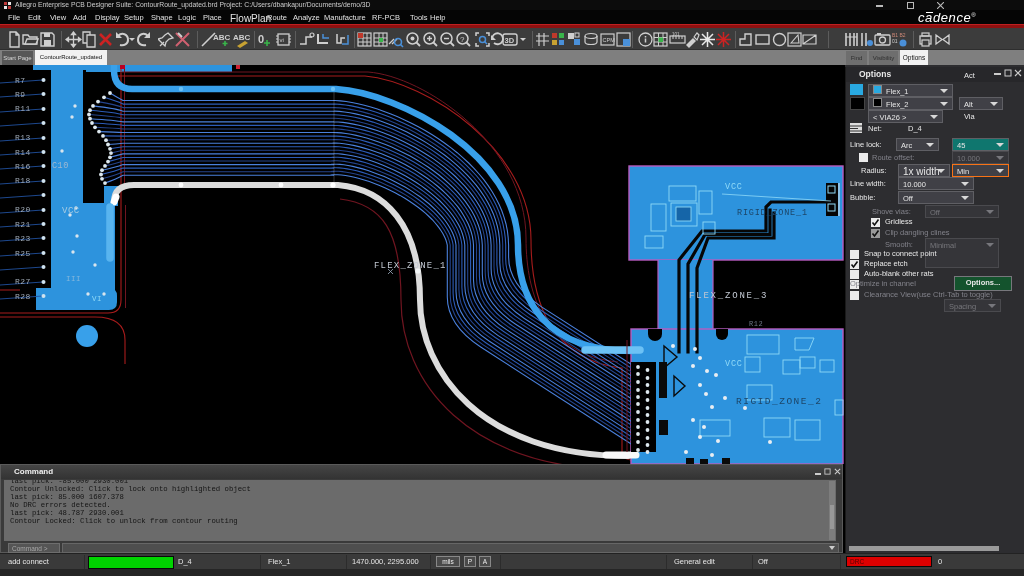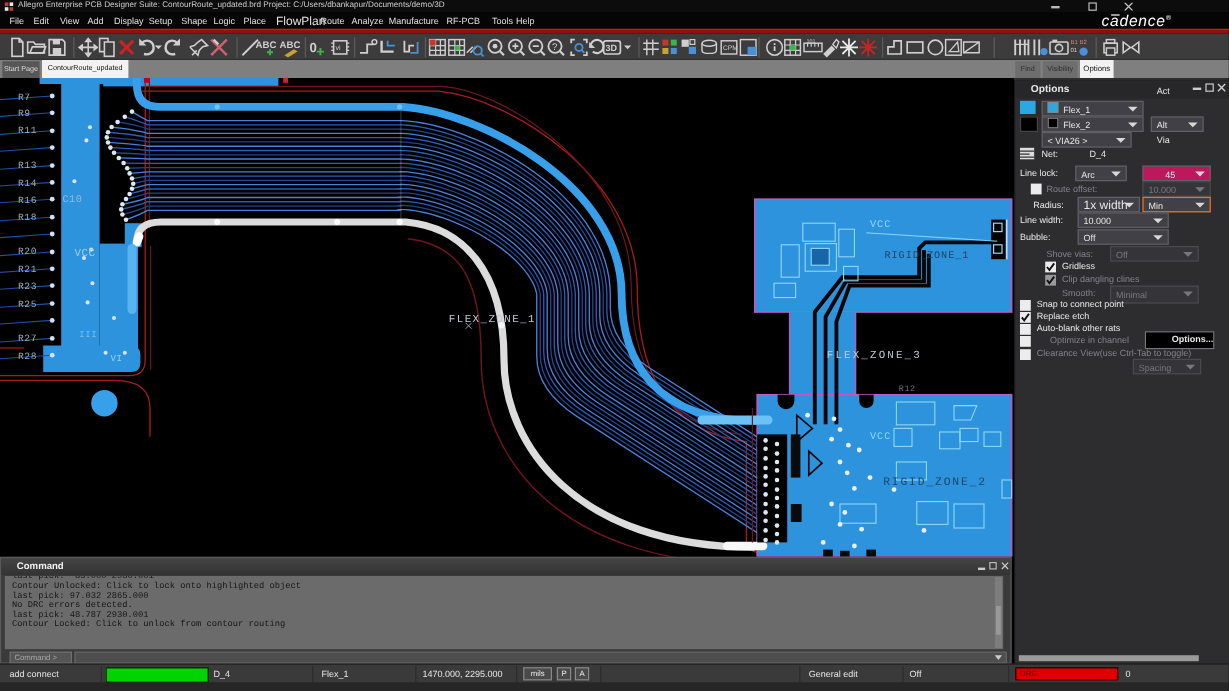--- a/index.html
+++ b/index.html
@@ -511,21 +511,21 @@
     <div style="position:absolute;left:22px;top:43px;width:75px;height:13px;background:#404046;border:1px solid #5f5f64;color:#e6e6e6;font-size:7.5px;line-height:13px;padding-left:4px;box-sizing:border-box;white-space:nowrap">&lt; VIA26 &gt;<span style="position:absolute;right:4px;top:4px;width:0;height:0;border:4px solid transparent;border-top:4px solid #d8d8d8"></span></div>
     <div style="position:absolute;left:118px;top:45px;color:#e8e8e8;font-size:7.5px;white-space:nowrap">Via</div>
     <svg style="position:absolute;left:4px;top:56px" width="12" height="10" viewBox="0 0 12 10">
       <rect width="12" height="10" fill="#ddd"></rect>
       <path d="M0,3 h12 M0,5.5 h8 M0,8 h12" stroke="#333"></path>
     </svg>
     <div style="position:absolute;left:22px;top:57px;color:#e8e8e8;font-size:7.5px;white-space:nowrap">Net:</div>
     <div style="position:absolute;left:62px;top:57px;color:#e8e8e8;font-size:7.5px;white-space:nowrap">D_4</div>
     <div style="position:absolute;left:4px;top:73px;color:#e8e8e8;font-size:7.5px;white-space:nowrap">Line lock:</div>
     <div style="position:absolute;left:50px;top:71px;width:43px;height:13px;background:#404046;border:1px solid #5f5f64;color:#e6e6e6;font-size:7.5px;line-height:13px;padding-left:4px;box-sizing:border-box;white-space:nowrap">Arc<span style="position:absolute;right:4px;top:4px;width:0;height:0;border:4px solid transparent;border-top:4px solid #d8d8d8"></span></div>
-    <div style="position:absolute;left:106px;top:71px;width:57px;height:13px;background:#be185d;border:1px solid #5f5f64;color:#e6e6e6;font-size:7.5px;line-height:13px;padding-left:18px;box-sizing:border-box;white-space:nowrap">45<span style="position:absolute;right:4px;top:4px;width:0;height:0;border:4px solid transparent;border-top:4px solid #d8d8d8"></span></div>
+    <div style="position:absolute;left:106px;top:71px;width:57px;height:13px;background:#0f766e;border:1px solid #5f5f64;color:#e6e6e6;font-size:7.5px;line-height:13px;padding-left:4px;box-sizing:border-box;white-space:nowrap">45<span style="position:absolute;right:4px;top:4px;width:0;height:0;border:4px solid transparent;border-top:4px solid #d8d8d8"></span></div>
     <div style="position:absolute;left:13px;top:86px;width:9px;height:9px;background:#ececec"></div>
     <div style="position:absolute;left:26px;top:86px;color:#82828a;font-size:7.5px;white-space:nowrap">Route offset:</div>
     <div style="position:absolute;left:106px;top:84px;width:57px;height:13px;background:#353539;border:1px solid #4a4a4e;color:#77777c;font-size:7.5px;line-height:13px;padding-left:4px;box-sizing:border-box;white-space:nowrap">10.000<span style="position:absolute;right:4px;top:4px;width:0;height:0;border:4px solid transparent;border-top:4px solid #77777c"></span></div>
     <div style="position:absolute;left:15px;top:99px;color:#e8e8e8;font-size:7.5px;white-space:nowrap">Radius:</div>
     <div style="position:absolute;left:52px;top:97px;width:52px;height:13px;background:#404046;border:1px solid #5f5f64;color:#e6e6e6;font-size:10px;line-height:13px;padding-left:4px;box-sizing:border-box;white-space:nowrap">1x width<span style="position:absolute;right:4px;top:4px;width:0;height:0;border:4px solid transparent;border-top:4px solid #d8d8d8"></span></div>
     <div style="position:absolute;left:106px;top:97px;width:57px;height:13px;background:#404046;border:1px solid #f97316;color:#e6e6e6;font-size:7.5px;line-height:13px;padding-left:4px;box-sizing:border-box;white-space:nowrap">Min<span style="position:absolute;right:4px;top:4px;width:0;height:0;border:4px solid transparent;border-top:4px solid #d8d8d8"></span></div>
     <div style="position:absolute;left:4px;top:112px;color:#e8e8e8;font-size:7.5px;white-space:nowrap">Line width:</div>
     <div style="position:absolute;left:52px;top:110px;width:76px;height:13px;background:#404046;border:1px solid #5f5f64;color:#e6e6e6;font-size:7.5px;line-height:13px;padding-left:4px;box-sizing:border-box;white-space:nowrap">10.000<span style="position:absolute;right:4px;top:4px;width:0;height:0;border:4px solid transparent;border-top:4px solid #d8d8d8"></span></div>
     <div style="position:absolute;left:4px;top:126px;color:#e8e8e8;font-size:7.5px;white-space:nowrap">Bubble:</div>
     <div style="position:absolute;left:52px;top:124px;width:76px;height:13px;background:#404046;border:1px solid #5f5f64;color:#e6e6e6;font-size:7.5px;line-height:13px;padding-left:4px;box-sizing:border-box;white-space:nowrap">Off<span style="position:absolute;right:4px;top:4px;width:0;height:0;border:4px solid transparent;border-top:4px solid #d8d8d8"></span></div>
@@ -537,53 +537,53 @@
       </svg>
     </div>
     <div style="position:absolute;left:39px;top:150px;color:#e8e8e8;font-size:7.5px;white-space:nowrap">Gridless</div>
     <div style="position:absolute;left:25px;top:162px;width:9px;height:9px;background:#9a9a9a">
       <svg style="display:block" width="9" height="9" viewBox="0 0 9 9">
         <path d="M1.5,4.5 l2,2.5 L7.5,1.5" stroke="#111" stroke-width="1.6" fill="none"></path>
       </svg>
     </div>
     <div style="position:absolute;left:39px;top:161px;color:#82828a;font-size:7.5px;white-space:nowrap">Clip dangling clines</div>
     <div style="position:absolute;left:39px;top:173px;color:#82828a;font-size:7.5px;white-space:nowrap">Smooth:</div>
-    <div style="position:absolute;left:79px;top:171px;width:74px;height:15px;background:#353539;border:1px solid #4a4a4e;color:#77777c;font-size:7.5px;line-height:13px;padding-left:4px;box-sizing:border-box;white-space:nowrap">Minimal<span style="position:absolute;right:4px;top:4px;width:0;height:0;border:4px solid transparent;border-top:4px solid #77777c"></span></div>
+    <div style="position:absolute;left:79px;top:171px;width:74px;height:30px;background:#353539;border:1px solid #4a4a4e;color:#77777c;font-size:7.5px;line-height:13px;padding-left:4px;box-sizing:border-box;white-space:nowrap">Minimal<span style="position:absolute;right:4px;top:4px;width:0;height:0;border:4px solid transparent;border-top:4px solid #77777c"></span></div>
     <div style="position:absolute;left:4px;top:183px;width:9px;height:9px;background:#ececec"></div>
     <div style="position:absolute;left:18px;top:182px;color:#e8e8e8;font-size:7.5px;white-space:nowrap">Snap to connect point</div>
     <div style="position:absolute;left:4px;top:193px;width:9px;height:9px;background:#ececec">
       <svg style="display:block" width="9" height="9" viewBox="0 0 9 9">
         <path d="M1.5,4.5 l2,2.5 L7.5,1.5" stroke="#111" stroke-width="1.6" fill="none"></path>
       </svg>
     </div>
     <div style="position:absolute;left:18px;top:192px;color:#e8e8e8;font-size:7.5px;white-space:nowrap">Replace etch</div>
     <div style="position:absolute;left:4px;top:203px;width:9px;height:9px;background:#ececec"></div>
     <div style="position:absolute;left:18px;top:202px;color:#e8e8e8;font-size:7.5px;white-space:nowrap">Auto-blank other rats</div>
     <div style="position:absolute;left:4px;top:213px;width:9px;height:9px;background:#ececec"></div>
-    <div style="position:absolute;left:29px;top:212px;color:#82828a;font-size:7.5px;white-space:nowrap">Optimize in channel</div>
-    <div style="position:absolute;left:108px;top:209px;width:56px;height:13px;background:#000000;border:1px solid #77777c;color:#e8e8e8;font-size:7.5px;font-weight:bold;text-align:right;line-height:12px">Options...</div>
+    <div style="position:absolute;left:4px;top:212px;color:#82828a;font-size:7.5px;white-space:nowrap">Optimize in channel</div>
+    <div style="position:absolute;left:108px;top:209px;width:56px;height:13px;background:#14532d;border:1px solid #77777c;color:#e8e8e8;font-size:7.5px;font-weight:bold;text-align:center;line-height:12px">Options...</div>
     <div style="position:absolute;left:4px;top:224px;width:9px;height:9px;background:#ececec"></div>
     <div style="position:absolute;left:18px;top:223px;color:#82828a;font-size:7.5px;white-space:nowrap">Clearance View(use Ctrl-Tab to toggle)</div>
     <div style="position:absolute;left:98px;top:232px;width:57px;height:13px;background:#353539;border:1px solid #4a4a4e;color:#77777c;font-size:7.5px;line-height:13px;padding-left:4px;box-sizing:border-box;white-space:nowrap">Spacing<span style="position:absolute;right:4px;top:4px;width:0;height:0;border:4px solid transparent;border-top:4px solid #77777c"></span></div>
     <div style="position:absolute;left:3px;top:479px;width:150px;height:5px;background:#9a9a9a"></div>
   </div>
 <div class="abs" style="left:0;top:464px;width:843px;height:89px;background:#3a3a3a;border:1px solid #5a5a5a;box-sizing:border-box;font-family:'Liberation Sans',sans-serif">
     <div class="abs" style="left:0;top:0;width:841px;height:14px;background:linear-gradient(#454545,#333)"></div>
     <div class="abs" style="left:13px;top:2px;color:#f0f0f0;font-size:8px;font-weight:bold">Command</div>
     <div class="abs" style="left:814px;top:8px;width:6px;height:1.5px;background:#ccc"></div>
     <svg class="abs" style="left:823px;top:3px" width="7" height="7" viewBox="0 0 8 8">
       <rect x="1" y="1" width="6" height="6" fill="none" stroke="#ccc"></rect>
     </svg>
     <svg class="abs" style="left:833px;top:3px" width="7" height="7" viewBox="0 0 8 8">
       <path d="M1,1 L7,7 M7,1 L1,7" stroke="#ccc" stroke-width="1.2"></path>
     </svg>
     <div class="abs" style="left:3px;top:15px;width:832px;height:61px;background:#6b6b6b;color:#151515;font-family:'Liberation Mono',monospace;font-size:7.3px;line-height:8px;padding:0 0 0 6px;box-sizing:border-box;overflow:hidden">
       <div style="margin-top:-3px">last pick:  -85.000 2930.001</div>
       <div>Contour Unlocked: Click to lock onto highlighted object</div>
-      <div>last pick:  97.032 2865.000</div>
+      <div>last pick:  85.000 1607.378</div>
       <div>No DRC errors detected.</div>
       <div>last pick:  48.787 2930.001</div>
       <div>Contour Locked: Click to unlock from contour routing</div>
     </div>
     <div class="abs" style="left:828px;top:16px;width:6px;height:59px;background:#7d7d7d"></div>
     <div class="abs" style="left:829px;top:40px;width:4px;height:24px;background:#989898"></div>
     <div class="abs" style="left:7px;top:78px;width:52px;height:10px;background:#555;border:1px solid #6e6e6e;color:#a8a8a8;font-size:6.5px;line-height:10px;padding-left:3px;box-sizing:border-box">Command &gt;</div>
     <div class="abs" style="left:61px;top:78px;width:777px;height:10px;background:#4e4e4e;border:1px solid #666;box-sizing:border-box"></div>
     <div class="abs" style="left:828px;top:81px;width:0;height:0;border:3.5px solid transparent;border-top:4.5px solid #ccc"></div>
   </div>

